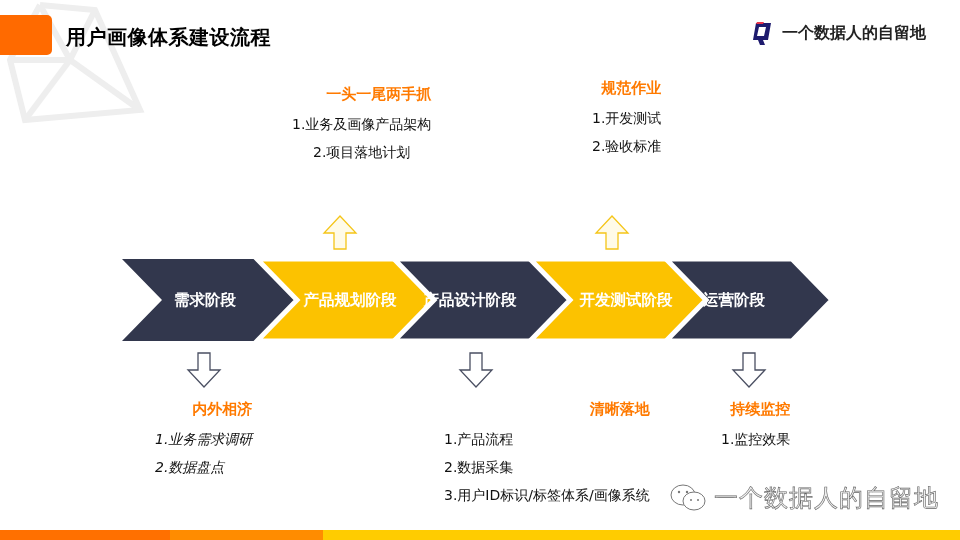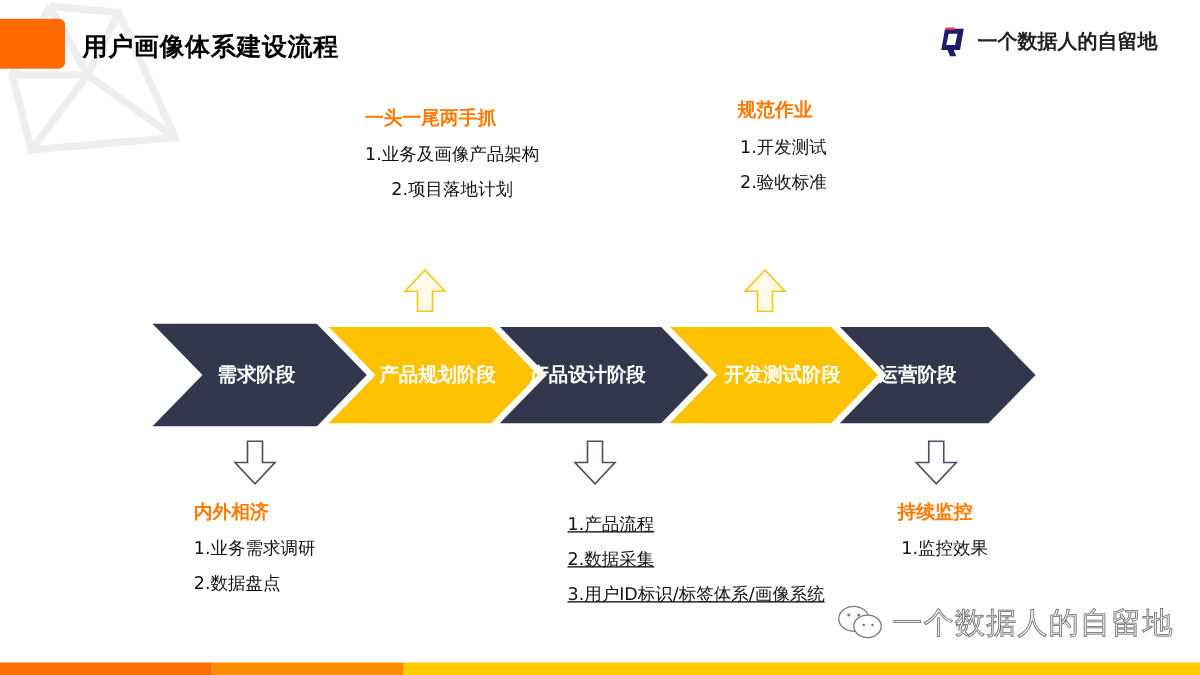--- a/index.html
+++ b/index.html
@@ -4,21 +4,21 @@
 <style>
   html, body { margin:0; padding:0; }
   body { width:960px; height:540px; position:relative; overflow:hidden; background:#ffffff; font-family:"DejaVu Sans", "Liberation Sans", sans-serif; }
   .abs { position:absolute; }
   .bg-deco { left:0; top:0; }
   .title-block { left:0; top:15px; width:52px; height:40px; background:#ff6a00; border-radius:0 5px 5px 0; }
   .page-title { left:66px; top:24px; font-size:20px; font-weight:bold; color:#000000; letter-spacing:0.5px; }
   .logo { left:752px; top:20px; display:flex; align-items:center; }
   .logo-q { width:22px; height:26px; }
   .logo-text { margin-left:8px; font-size:16px; color:#222; font-weight:bold; }
-  .sec-title { font-size:15px; font-weight:bold; color:#ff7a00; }
+  .sec-title { font-size:15px; font-weight:bold; color:#ff7a00;text-align:right; }
   .item { font-size:14px; color:#111; line-height:28px; }
   .chevron-row { left:0; top:0; }
   .stage-label { font-size:15.5px; font-weight:bold; color:#ffffff; text-align:center; white-space:nowrap; }
   .footer-bar { left:0; top:530px; height:10px; }
   .watermark { left:668px; top:482px; display:flex; align-items:center; }
   .wm-text { font-size:24px; color:#eeeeee; -webkit-text-stroke:0.6px #666; margin-left:6px; letter-spacing:1px; font-weight:normal; }
 </style>
 </head>
 <body>
 
@@ -84,28 +84,29 @@
 </svg>
 <svg class="abs" style="left:458px; top:352px;" width="36" height="36" viewBox="0 0 36 36">
   <polygon points="12,1 24,1 24,18 34,18 18,35 2,18 12,18" fill="#ffffff" stroke="#4a4f62" stroke-width="1.3"></polygon>
 </svg>
 <svg class="abs" style="left:731px; top:352px;" width="36" height="36" viewBox="0 0 36 36">
   <polygon points="12,1 24,1 24,18 34,18 18,35 2,18 12,18" fill="#ffffff" stroke="#4a4f62" stroke-width="1.3"></polygon>
 </svg>
 
 <div class="abs" style="left:155px; top:400px;">
   <div class="sec-title">内外相济</div>
-  <div style="margin-top:6px;">
+  <div style="margin-top:6px;font-style:italic;">
     <div class="item">1.业务需求调研</div>
     <div class="item">2.数据盘点</div>
   </div>
 </div>
 
 <div class="abs" style="left:444px; top:400px;">
-  <div style="margin-top:6px; margin-left:10px;text-decoration:underline;">
+  <div class="sec-title">清晰落地</div>
+  <div style="margin-top:6px; margin-left:0;">
     <div class="item">1.产品流程</div>
     <div class="item">2.数据采集</div>
     <div class="item">3.用户ID标识/标签体系/画像系统</div>
   </div>
 </div>
 
 <div class="abs" style="left:718px; top:400px;">
   <div class="sec-title">持续监控</div>
   <div style="margin-top:6px; margin-left:3px;">
     <div class="item">1.监控效果</div>

